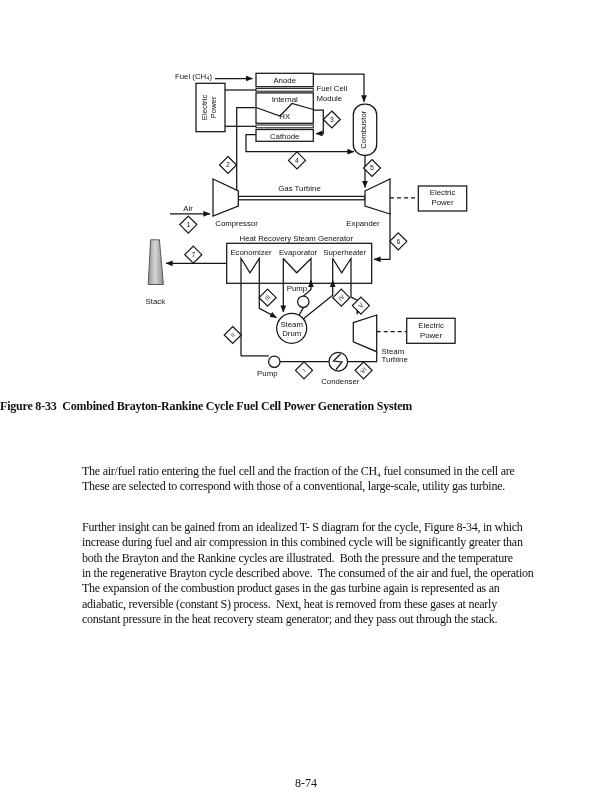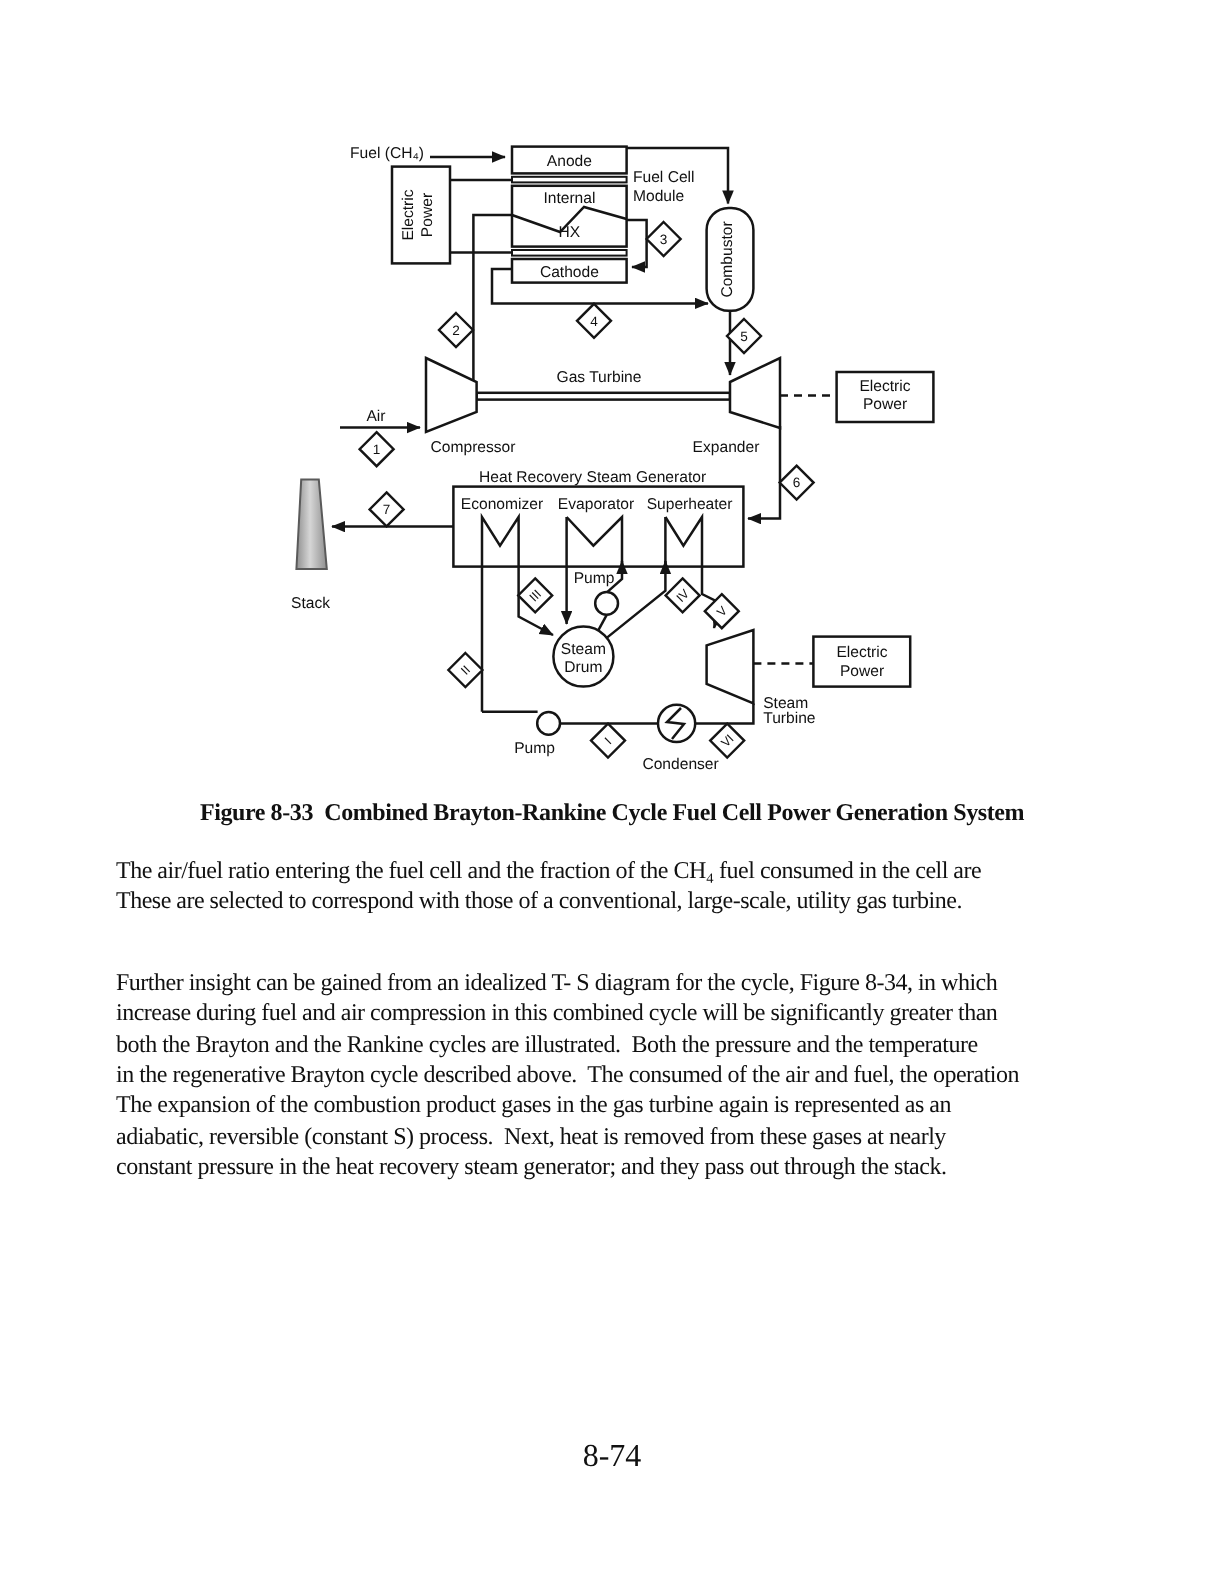--- a/index.html
+++ b/index.html
@@ -9,28 +9,28 @@
   svg{display:block;}
   .fl{fill:none;stroke:#151515;stroke-width:1.25;}
   .dash{fill:none;stroke:#151515;stroke-width:1.25;stroke-dasharray:4 3;}
   .bx{fill:#ffffff;stroke:#151515;stroke-width:1.25;}
   .sep{fill:#ffffff;stroke:#151515;stroke-width:1;}
   .dmd{fill:#ffffff;stroke:#151515;stroke-width:1.2;}
   .dt{font-family:"Liberation Sans",sans-serif;font-size:7.8px;fill:#111;}
   .dtm{text-anchor:middle;}
   .nd{font-family:"Liberation Sans",sans-serif;font-size:6.8px;fill:#111;text-anchor:middle;}
   .nr{font-family:"Liberation Sans",sans-serif;font-size:6.2px;fill:#111;text-anchor:middle;}
-  .caption{position:absolute;left:0;right:0;top:399px;text-align:center;font-weight:bold;
+  .caption{position:absolute;left:0;right:0;top:399px;text-align:left;font-weight:bold;
            font-size:12px;letter-spacing:-0.2px;white-space:pre;}
-  .para{position:absolute;left:58px;width:490px;font-size:12px;letter-spacing:-0.25px;
-        line-height:15.35px;}
+  .para{position:absolute;left:82px;width:490px;font-size:12px;letter-spacing:-0.25px;
+        line-height:15.35px;margin-top:36px;}
   .para div{white-space:pre;}
   #para1{top:428px;}
   #para2{top:484px;}
-  .pagenum{position:absolute;left:0;right:0;top:720px;text-align:center;font-size:16px;}
+  .pagenum{position:absolute;left:0;right:0;top:776px;text-align:center;font-size:12px;}
 </style>
 </head>
 <body>
 
 <div class="page">
 
   <div class="diagram">
     <svg width="345" height="335" viewBox="130 60 345 335" xmlns="http://www.w3.org/2000/svg">
       <defs>
         <marker id="arw" markerUnits="userSpaceOnUse" markerWidth="8" markerHeight="7" refX="6.6" refY="2.9" orient="auto">

